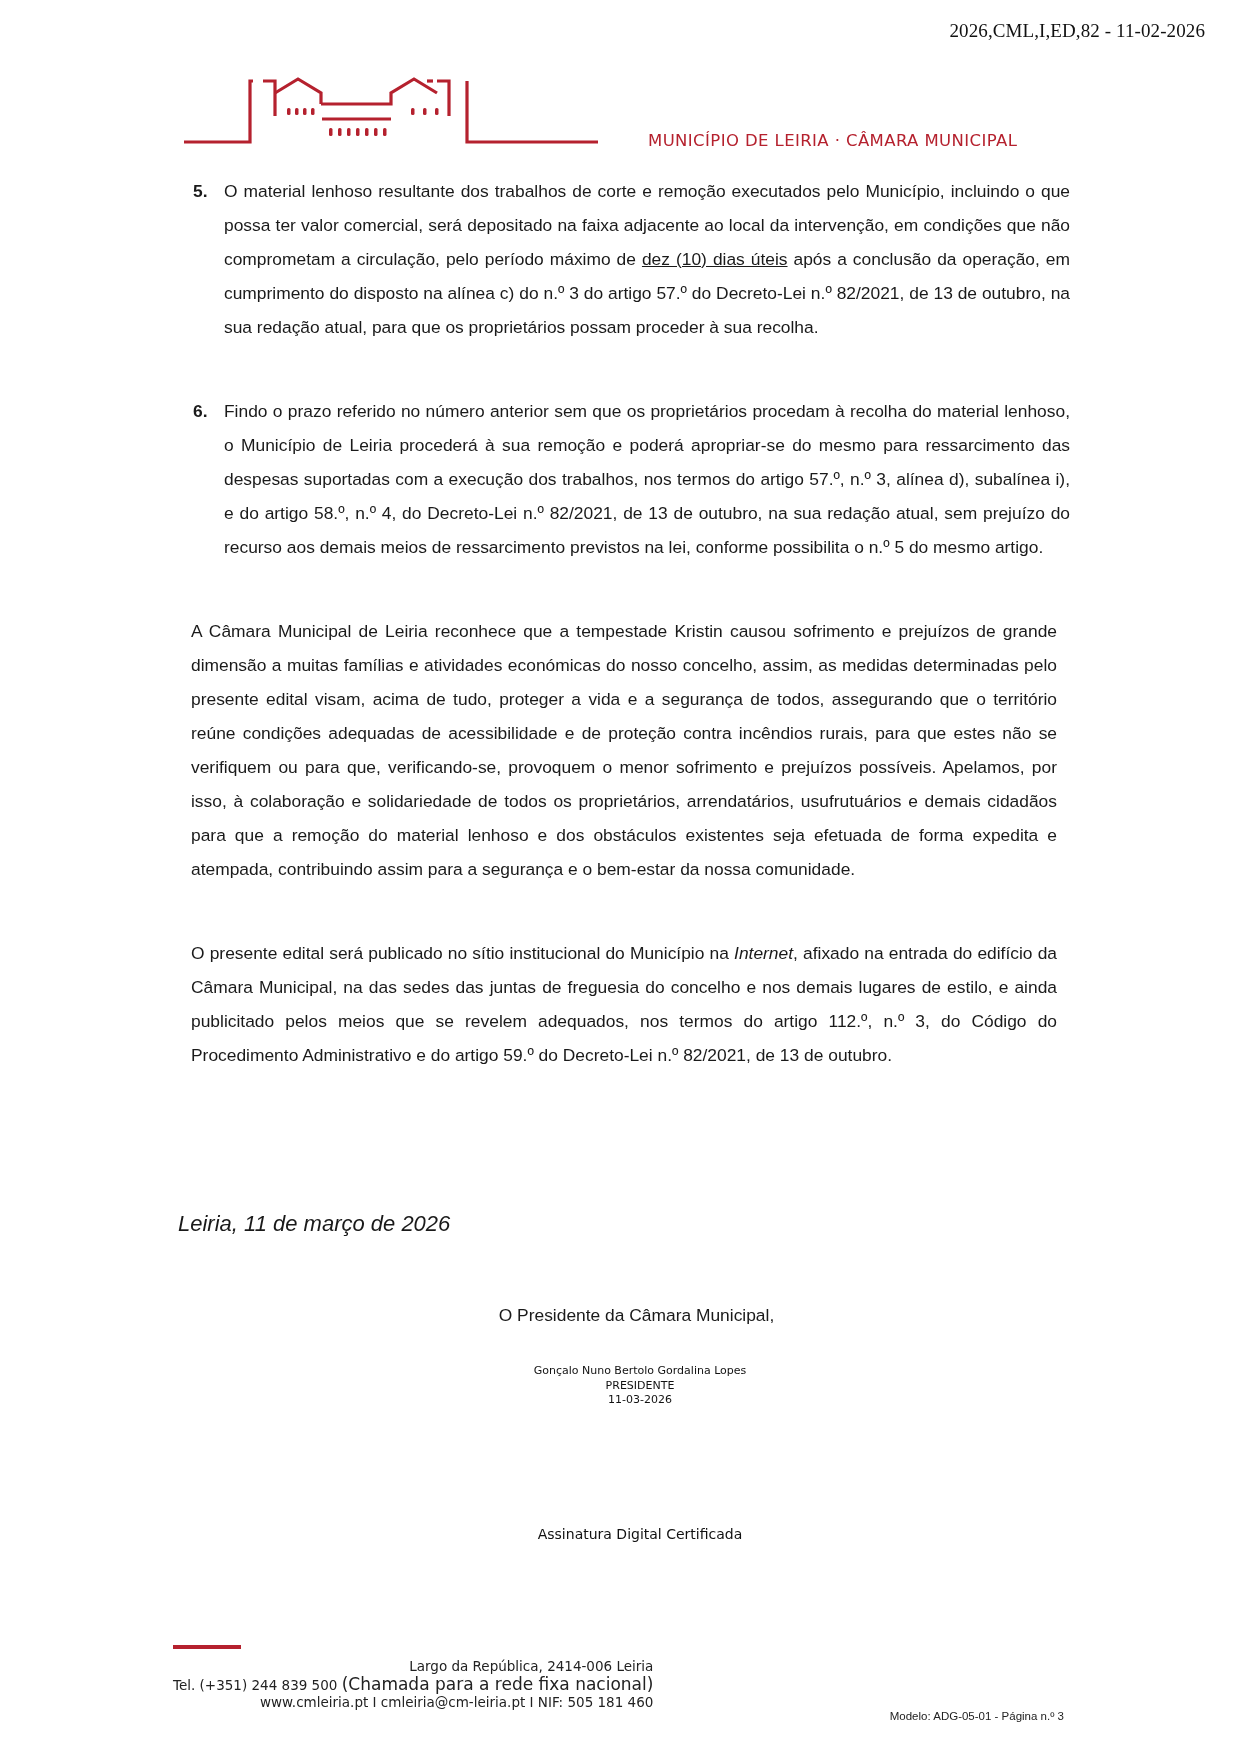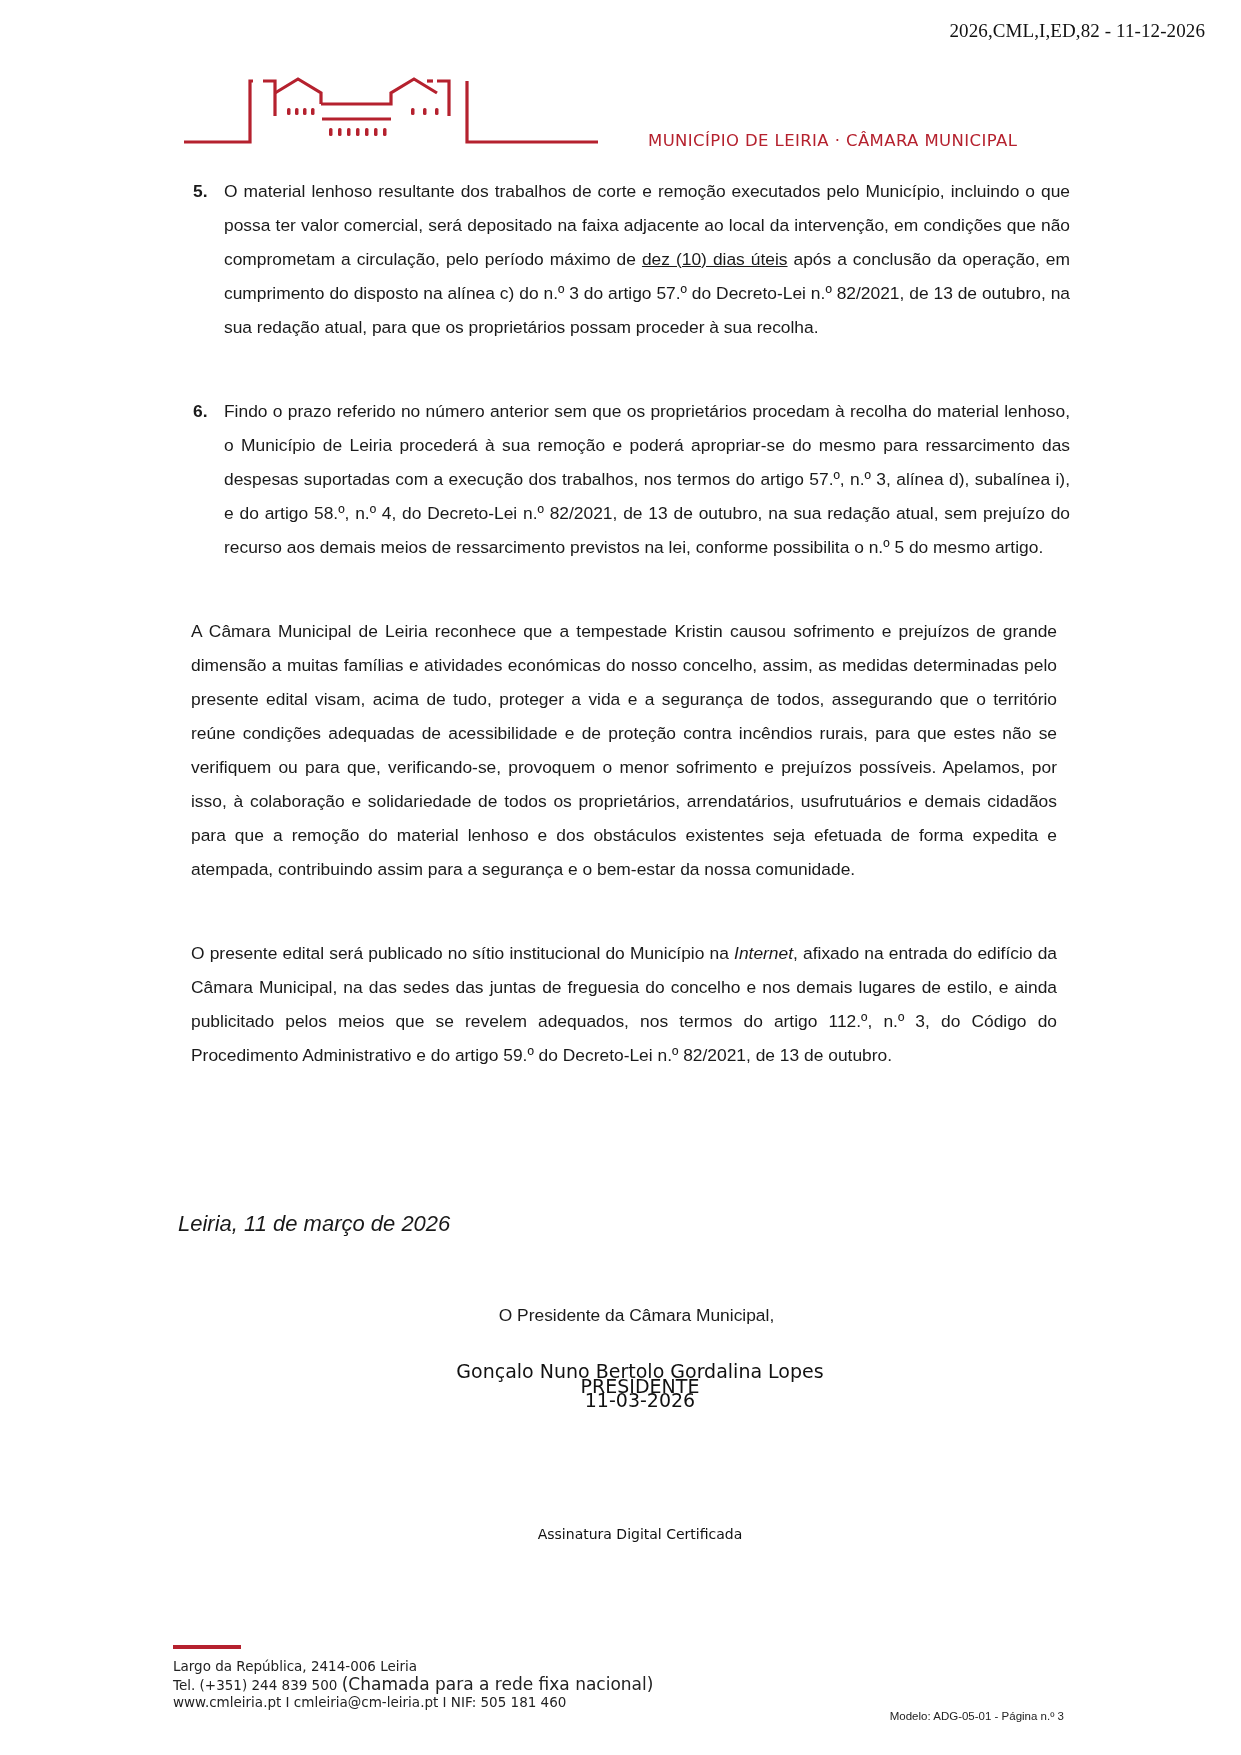--- a/index.html
+++ b/index.html
@@ -22,32 +22,32 @@
     .para-1 { margin-top: 50px; }
     .para-2 { margin-top: 50px; }
     .u { text-decoration: underline; }
     .i { font-style: italic; }
 
     .date-line { position: absolute; left: 178px; top: 1211px; font-size: 22px; font-style: italic; }
 
     .sign-title { position: absolute; left: 0; width: 1241px; top: 1305px; text-align: center; font-size: 17.4px; padding-left: 16px; }
     .sign-title span { position: relative; left: 0px; }
 
-    .sign-block { position: absolute; left: 440px; width: 400px; top: 1364px; text-align: center; font-family: "DejaVu Sans", sans-serif; font-size: 19px; line-height: 14.5px; color: #111; }
+    .sign-block { position: absolute; left: 440px; width: 400px; top: 1364px; text-align: center; font-family: "DejaVu Sans", sans-serif; font-size: 11px; line-height: 14.5px; color: #111; }
     .sign-cert { position: absolute; left: 440px; width: 400px; top: 1526px; text-align: center; font-family: "DejaVu Sans", sans-serif; font-size: 14px; color: #111; }
 
     .footer-bar { position: absolute; left: 173px; top: 1645px; width: 68px; height: 4px; background: #b5212e; }
-    .footer-addr { position: absolute; left: 173px; top: 1658px; font-family: "DejaVu Sans", sans-serif; font-size: 13.5px; line-height: 17.5px; color: #222; }
+    .footer-addr { position: absolute; left: 173px; top: 1658px; font-family: "DejaVu Sans", sans-serif; font-size: 13.5px; line-height: 17.5px; color: #222; text-align: right; }
     .footer-addr .small { font-size: 17px; }
     .footer-model { position: absolute; right: 177px; top: 1710px; font-size: 11.5px; color: #222; padding-left: 24px; }
   </style>
 </head>
 <body>
 
-<div class="doc-ref">2026,CML,I,ED,82 - 11-12-2026</div>
+<div class="doc-ref">2026,CML,I,ED,82 - 11-02-2026</div>
 
 <svg class="logo" viewBox="0 0 890 70" xmlns="http://www.w3.org/2000/svg">
   <g fill="none" stroke="#b5212e" stroke-width="3.2">
 
     <polyline points="0,66 66,66 66,5 69,5"></polyline>
 
     <polyline points="79,5 91,5 91,40"></polyline>
     <polyline points="91,17 114,3 137,17 137,28"></polyline>
 
     <polyline points="137,28 207,28 207,17 230,3 253,17"></polyline>

